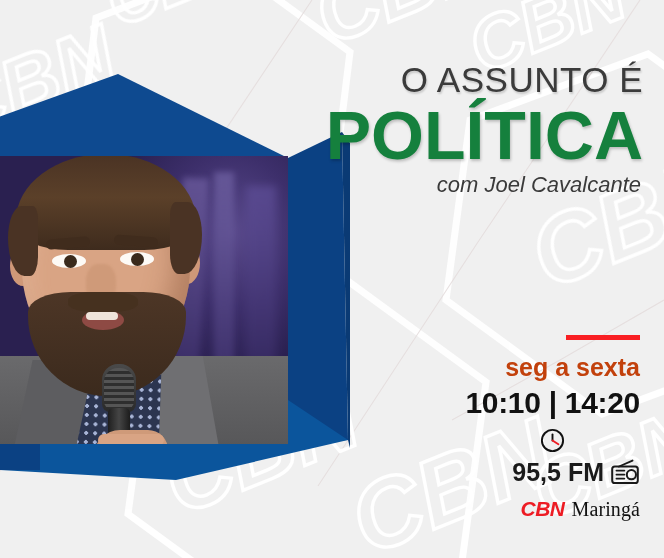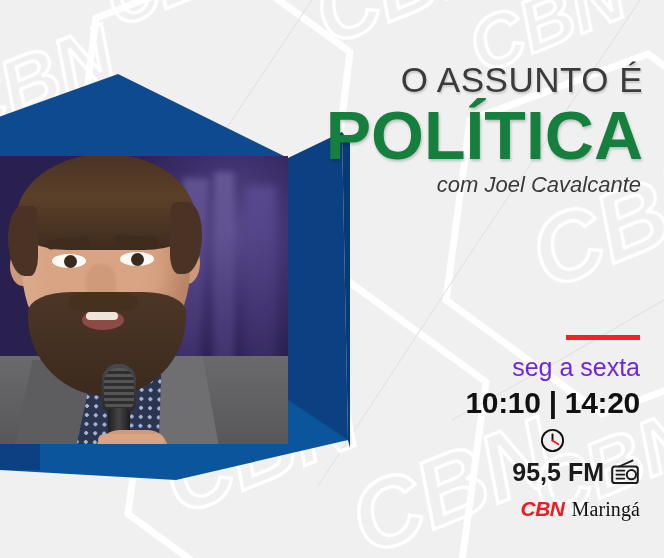--- a/index.html
+++ b/index.html
@@ -118,21 +118,21 @@
   }
   #line3 {
     font-size:22px; line-height:30px; color:#3a3a3a;
     font-style:italic; font-weight:400; white-space:nowrap;
     margin-top:6px; margin-right:2px;
   }
 
   
   #schedule { position:absolute; right:24px; top:335px; text-align:right; }
   #red-bar { width:74px; height:5px; background:#f91f23; margin-left:auto; margin-bottom:12px; }
-  #days { font-size:25px; line-height:30px; color:#6d28d9; font-weight:400; white-space:nowrap;margin-top:10px; }
+  #days { font-size:25px; line-height:30px; color:#c2410c; font-weight:700; white-space:nowrap;margin-top:10px; }
   #times-row {
     display:flex; align-items:center; justify-content:flex-end;
     gap:7px; margin-top:3px; white-space:nowrap;flex-direction:column;
   }
   #times { font-size:30px; line-height:36px; color:#111; font-weight:700; letter-spacing:-.3px; }
   #freq-row {
     display:flex; align-items:center; justify-content:flex-end;
     gap:6px; margin-top:3px; white-space:nowrap;
   }
   #freq { font-size:25px; line-height:32px; color:#1a1a1a; font-weight:700; }

